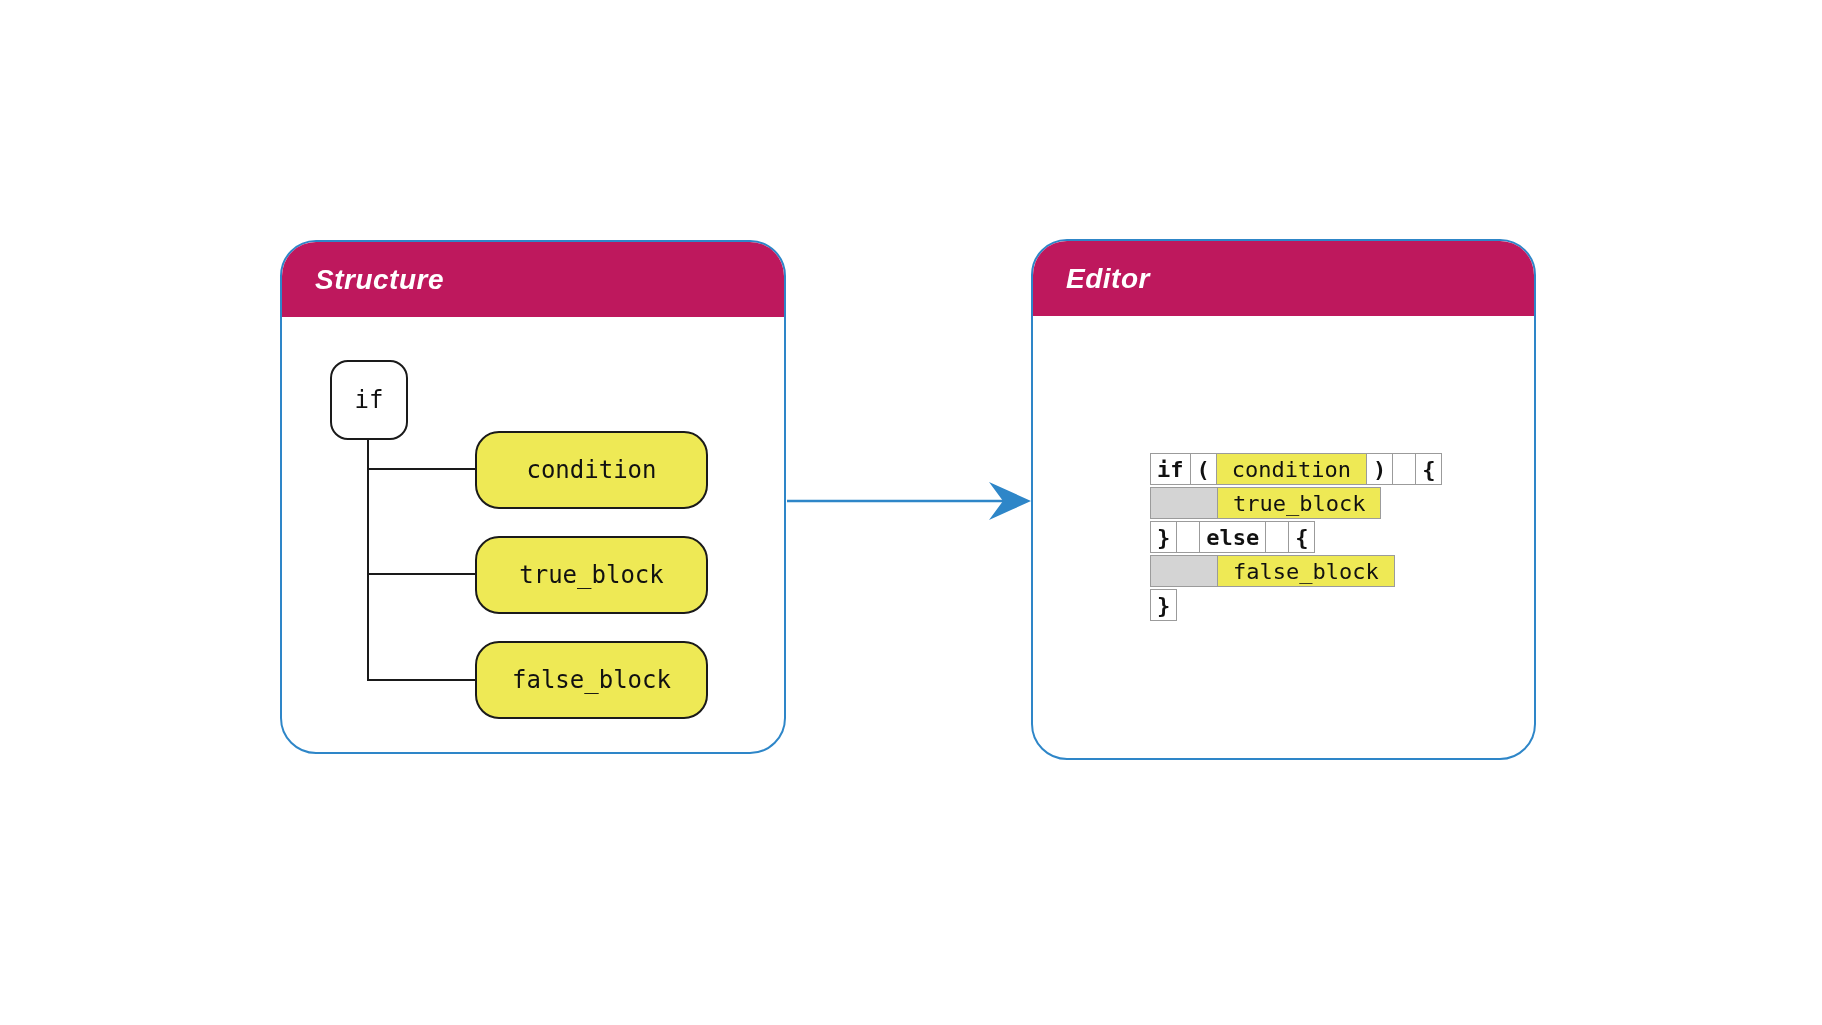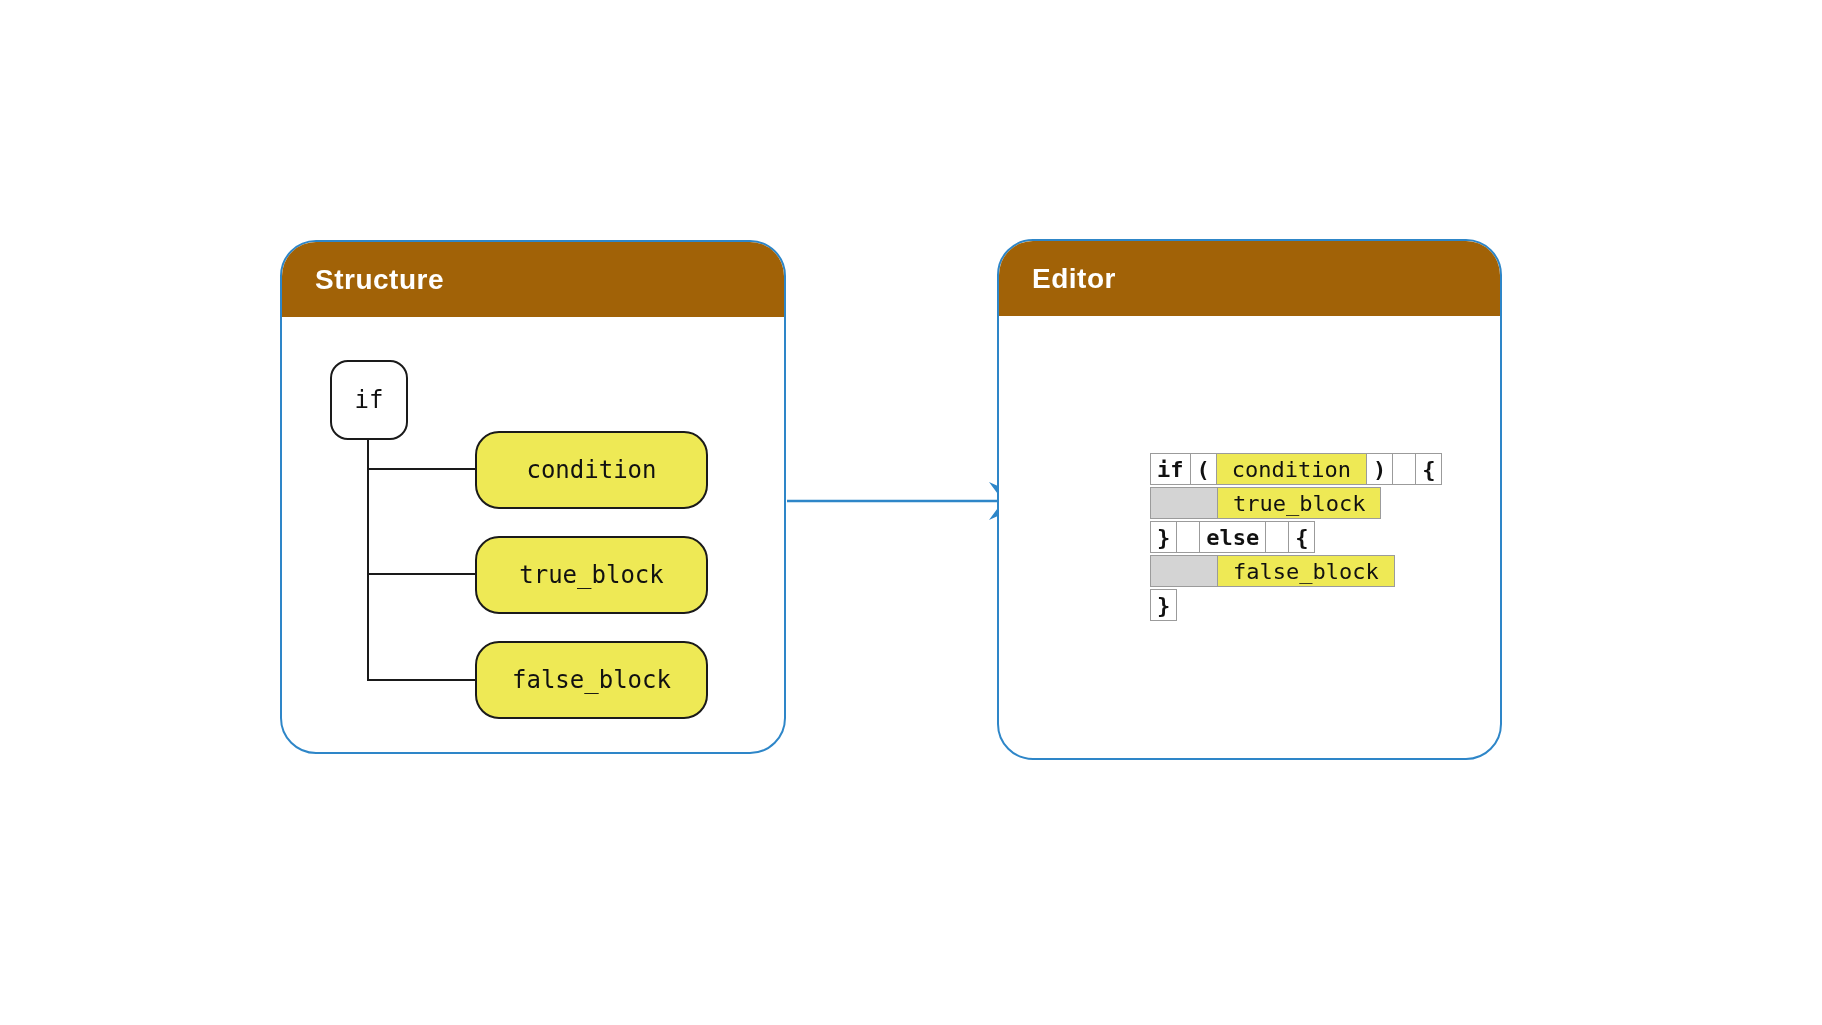--- a/index.html
+++ b/index.html
@@ -9,24 +9,24 @@
     font-family:"Liberation Sans", sans-serif;
   }
 
   
   .panel {
     position:absolute; background:#ffffff;
     border:2px solid #2e86c8; border-radius:36px;
     overflow:hidden; box-sizing:border-box;
   }
   .panel-structure { left:280px; top:240px; width:506px; height:514px; }
-  .panel-editor   { left:997px; top:239px; width:505px; height:521px; }
+  .panel-editor   { left:1031px; top:239px; width:505px; height:521px; }
   .panel-header {
-    height:75px; background:#a16207;
-    display:flex; align-items:center; padding:0 33px;
+    height:75px; background:#be185d;
+    display:flex; align-items:center; padding:0 33px;font-style:italic;
   }
   .panel-title {
     color:#ffffff; font-size:28px; font-weight:bold; letter-spacing:0.5px;
   }
 
   
   .node {
     position:absolute; box-sizing:border-box;
     display:flex; align-items:center; justify-content:center;
     font-family:"DejaVu Sans Mono", monospace; font-size:24px; color:#111;

